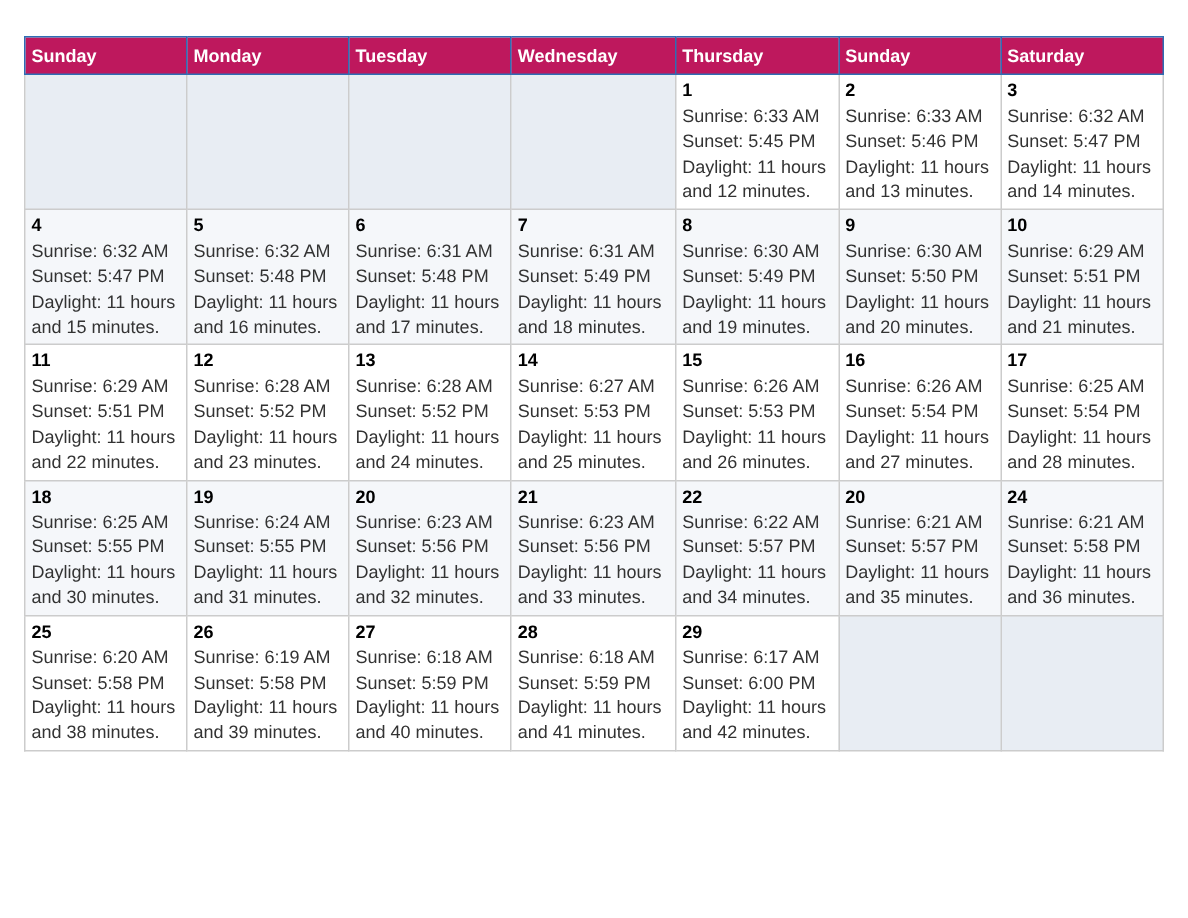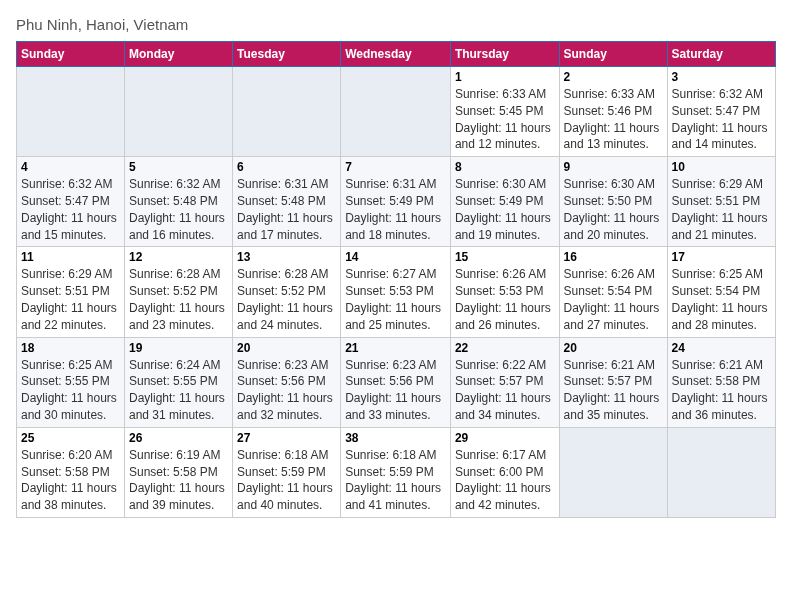--- a/index.html
+++ b/index.html
@@ -93,21 +93,20 @@
     }
     .empty-cell {
       background-color: #e8edf3 !important;
     }
   </style>
 </head>
 <body>
 
 <div class="header">
   <div class="title-block">
-    <div class="location-title">Phu Ninh, Hanoi, Vietnam</div>
   </div>
 </div>
 
 <table class="calendar-table">
   <thead>
     <tr>
     <th>Sunday</th>
         <th>Monday</th>
         <th>Tuesday</th>
         <th>Wednesday</th>
@@ -232,21 +231,21 @@
         </td>
         <td>
           <span class="day-number">26</span>
           <div class="day-info">Sunrise: 6:19 AM<br>Sunset: 5:58 PM<br>Daylight: 11 hours and 39 minutes.</div>
         </td>
         <td>
           <span class="day-number">27</span>
           <div class="day-info">Sunrise: 6:18 AM<br>Sunset: 5:59 PM<br>Daylight: 11 hours and 40 minutes.</div>
         </td>
         <td>
-          <span class="day-number">38</span>
+          <span class="day-number">28</span>
           <div class="day-info">Sunrise: 6:18 AM<br>Sunset: 5:59 PM<br>Daylight: 11 hours and 41 minutes.</div>
         </td>
         <td>
           <span class="day-number">29</span>
           <div class="day-info">Sunrise: 6:17 AM<br>Sunset: 6:00 PM<br>Daylight: 11 hours and 42 minutes.</div>
         </td>
         <td class="empty-cell"></td>
         <td class="empty-cell"></td>
       </tr>
     </tbody>

